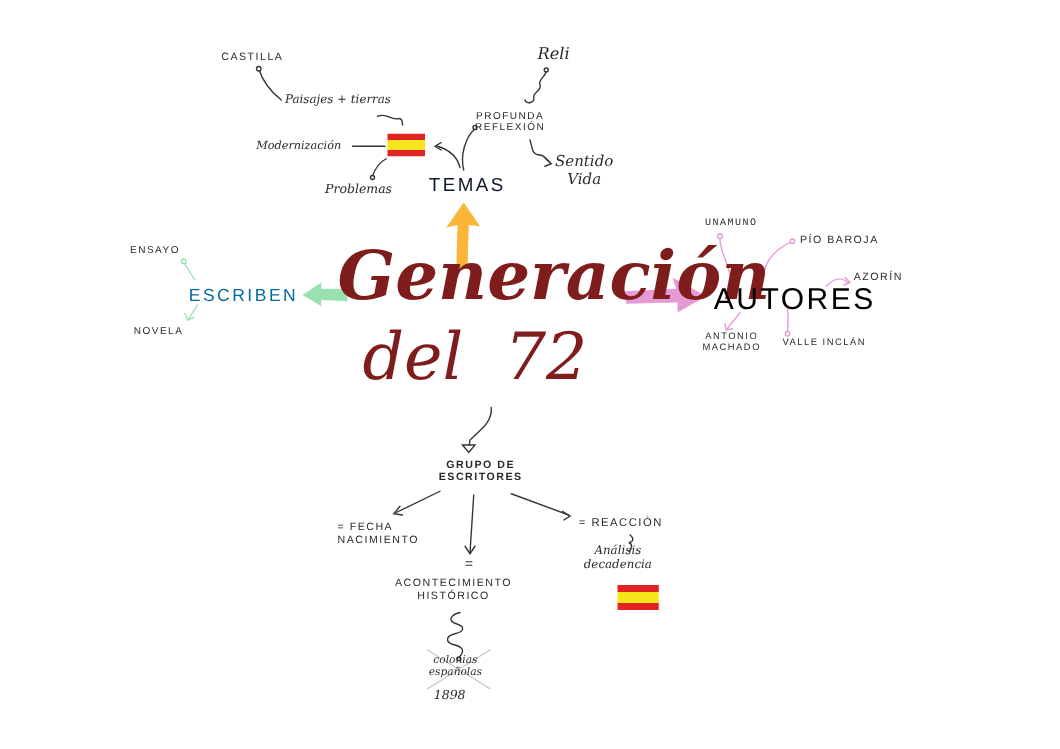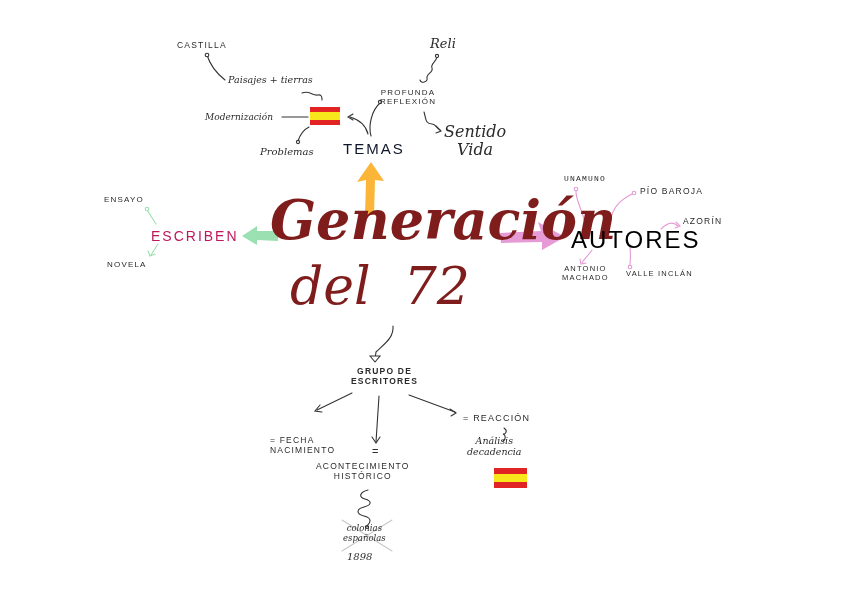--- a/index.html
+++ b/index.html
@@ -106,44 +106,44 @@
 
 <div class="lbl caps" style="left:177px; top:41px;">CASTILLA</div>
 <div class="lbl hand" style="left:228px; top:75px; font-size:9.5px;">Paisajes + tierras</div>
 <div class="lbl hand" style="left:205px; top:112px; font-size:9px;">Modernización</div>
 <div class="lbl hand" style="left:260px; top:146px; font-size:10px;">Problemas</div>
 <div class="lbl caps center" style="left:380px; top:88px; font-size:8px;">
   <span>PROFUNDA</span><br>
   <span>REFLEXIÓN</span>
 </div>
 <div class="lbl hand" style="left:430px; top:37px; font-size:13px;">Reli</div>
-<div class="lbl hand center" style="left:444px; top:123px; font-size:16px;">
+<div class="lbl hand center" style="left:444px; top:123px; font-size:12px;">
   <span>Sentido</span><br>
   <span>Vida</span>
 </div>
 
-<div class="cat" style="left:151px; top:228px; color:#be185d; font-size:14px;">ESCRIBEN</div>
+<div class="cat" style="left:151px; top:228px; color:#0369a1; font-size:14px;">ESCRIBEN</div>
 <div class="lbl caps" style="left:104px; top:195px; font-size:8px;">ENSAYO</div>
 <div class="lbl caps" style="left:107px; top:260px; font-size:8px;">NOVELA</div>
 
 <div class="cat" style="left:571px; top:226px; color:#000000; font-size:24px;">AUTORES</div>
 <div class="lbl caps" style="left:564px; top:174px; font-size:8px;font-family:Liberation Mono, monospace;">UNAMUNO</div>
 <div class="lbl caps" style="left:640px; top:187px; font-size:8.5px;">PÍO BAROJA</div>
 <div class="lbl caps" style="left:683px; top:217px; font-size:8.5px;">AZORÍN</div>
 <div class="lbl caps center" style="left:562px; top:265px; font-size:7.5px;">
   <span>ANTONIO</span><br>
   <span>MACHADO</span>
 </div>
 <div class="lbl caps" style="left:626px; top:270px; font-size:7.5px;">VALLE INCLÁN</div>
 
 <div class="lbl caps center" style="left:351px; top:367px; font-size:8.5px;font-weight:bold;">
   <span>GRUPO DE</span><br>
   <span>ESCRITORES</span>
 </div>
-<div class="lbl caps" style="left:270px; top:417px; font-size:8.5px;margin-top:19px;">
+<div class="lbl caps" style="left:270px; top:417px; font-size:8.5px;">
   <span>= FECHA</span><br>
   <span>NACIMIENTO</span>
 </div>
 <div class="lbl" style="left:372px; top:445px; font-size:11px;">=</div>
 <div class="lbl caps center" style="left:316px; top:462px; font-size:8.5px;">
   <span>ACONTECIMIENTO</span><br>
   <span>HISTÓRICO</span>
 </div>
 <div class="lbl hand center" style="left:343px; top:524px; font-size:8.5px;">
   <span>colonias</span><br>

